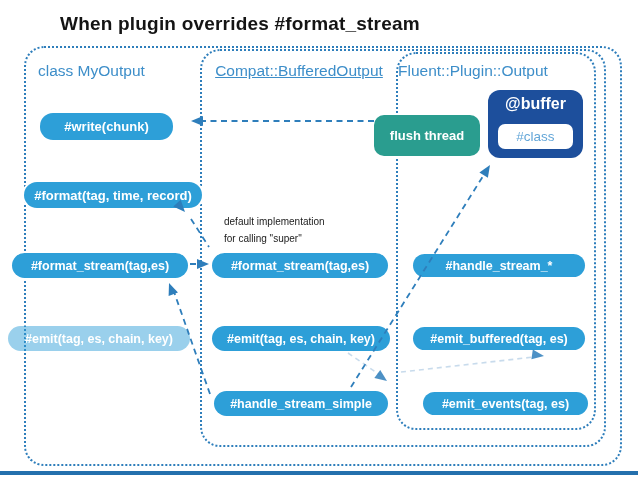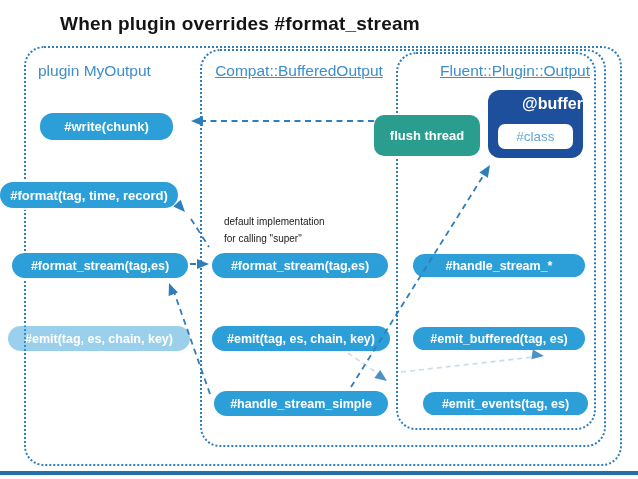--- a/index.html
+++ b/index.html
@@ -7,38 +7,38 @@
          font-family:"Liberation Sans","DejaVu Sans",sans-serif;}
   .title{position:absolute;left:60px;top:13px;font-size:19px;font-weight:bold;color:#141414;
          letter-spacing:.2px;white-space:nowrap;}
   .container{position:absolute;border:2px dotted #2e7ebb;border-radius:20px;background:transparent;z-index:1;}
   .c-myoutput{left:24px;top:46px;width:594px;height:416px;}
   .c-compat{left:200px;top:49px;width:402px;height:394px;}
   .c-fluent{left:396px;top:52px;width:196px;height:374px;}
   .clabel{position:absolute;top:62px;font-size:15.5px;color:#3d8ec9;white-space:nowrap;z-index:2;}
   .lbl-myoutput{left:38px;}
   .lbl-compat{left:202px;width:194px;text-align:center;text-decoration:underline;}
-  .lbl-fluent{left:398px;width:192px;text-align:right;text-decoration:underline;}
+  .lbl-fluent{left:398px;width:192px;text-align:left;}
   .mbox{position:absolute;background:#2d9fd8;color:#fff;font-weight:bold;font-size:12.5px;
         border-radius:13px;display:flex;align-items:center;justify-content:center;
         white-space:nowrap;z-index:3;box-shadow:0 0 0 2px #ffffff;}
   .b-write-chunk{left:40px;top:113px;width:133px;height:27px;font-size:13px;}
-  .b-format{left:0;top:182px;width:178px;height:26px;font-size:13px;}
+  .b-format{left:24px;top:182px;width:178px;height:26px;font-size:13px;}
   .b-fs-left{left:12px;top:253px;width:176px;height:25px;}
   .b-emit-left{left:8px;top:326px;width:182px;height:25px;opacity:.48;}
   .b-fs-mid{left:212px;top:253px;width:176px;height:25px;}
   .b-emit-mid{left:212px;top:326px;width:178px;height:25px;}
   .b-hss{left:214px;top:391px;width:174px;height:25px;}
   .b-hs-star{left:413px;top:254px;width:172px;height:23px;text-align:center;}
   .b-emit-buffered{left:413px;top:327px;width:172px;height:23px;}
   .b-emit-events{left:423px;top:392px;width:165px;height:23px;}
   .b-flush{left:374px;top:98px;width:106px;height:41px;background:#2a9d8f;border-radius:10px;font-size:13px;margin-top:17px;}
   .b-buffer{left:488px;top:90px;width:95px;height:68px;background:#1d4f9c;border-radius:12px;
             display:block;z-index:3;position:absolute;box-shadow:0 0 0 2px #ffffff;}
-  .buffer-title{color:#fff;font-weight:bold;font-size:16px;text-align:right;margin-top:5px;}
+  .buffer-title{color:#fff;font-weight:bold;font-size:16px;text-align:center;margin-top:5px;}
   .buffer-write{position:absolute;left:10px;top:34px;width:75px;height:25px;background:#fff;border-radius:7px;
                 display:flex;align-items:center;justify-content:center;color:#63a6d8;font-size:13.5px;}
   .annotation{position:absolute;left:224px;top:213px;font-size:10px;color:#1b1b1b;line-height:17px;z-index:2;}
   .footer-rule{position:absolute;left:0;top:471px;width:638px;height:4px;background:#2470ad;}
   svg.arrows{position:absolute;left:0;top:0;z-index:4;pointer-events:none;}
   .dash{stroke:#2e7ebb;stroke-width:1.8;fill:none;stroke-dasharray:6 4.5;}
   .dash-faint{stroke:rgba(110,160,205,.38);stroke-width:1.6;fill:none;stroke-dasharray:5 4;}
   .head{fill:#2e7ebb;}
   .head-soft{fill:#2e7ebb;opacity:.85;}
 </style>
@@ -46,21 +46,21 @@
 <body>
 
 <div class="stage">
 
   <div class="title">When plugin overrides #format_stream</div>
 
   <div class="container c-myoutput"></div>
   <div class="container c-compat"></div>
   <div class="container c-fluent"></div>
 
-  <div class="clabel lbl-myoutput">plugin MyOutput</div>
+  <div class="clabel lbl-myoutput">class MyOutput</div>
   <div class="clabel lbl-compat">Compat::BufferedOutput</div>
   <div class="clabel lbl-fluent">Fluent::Plugin::Output</div>
 
   <svg class="arrows" width="638" height="479" viewBox="0 0 638 479">
     <g>
       <path class="dash" d="M 374 121 L 199 121"></path>
       <polygon class="head" points="0,0 12,-5 12,5" transform="translate(191,121) rotate(0)"></polygon>
     </g>
     <g>
       <path class="dash" d="M 190 264 L 201 264"></path>

